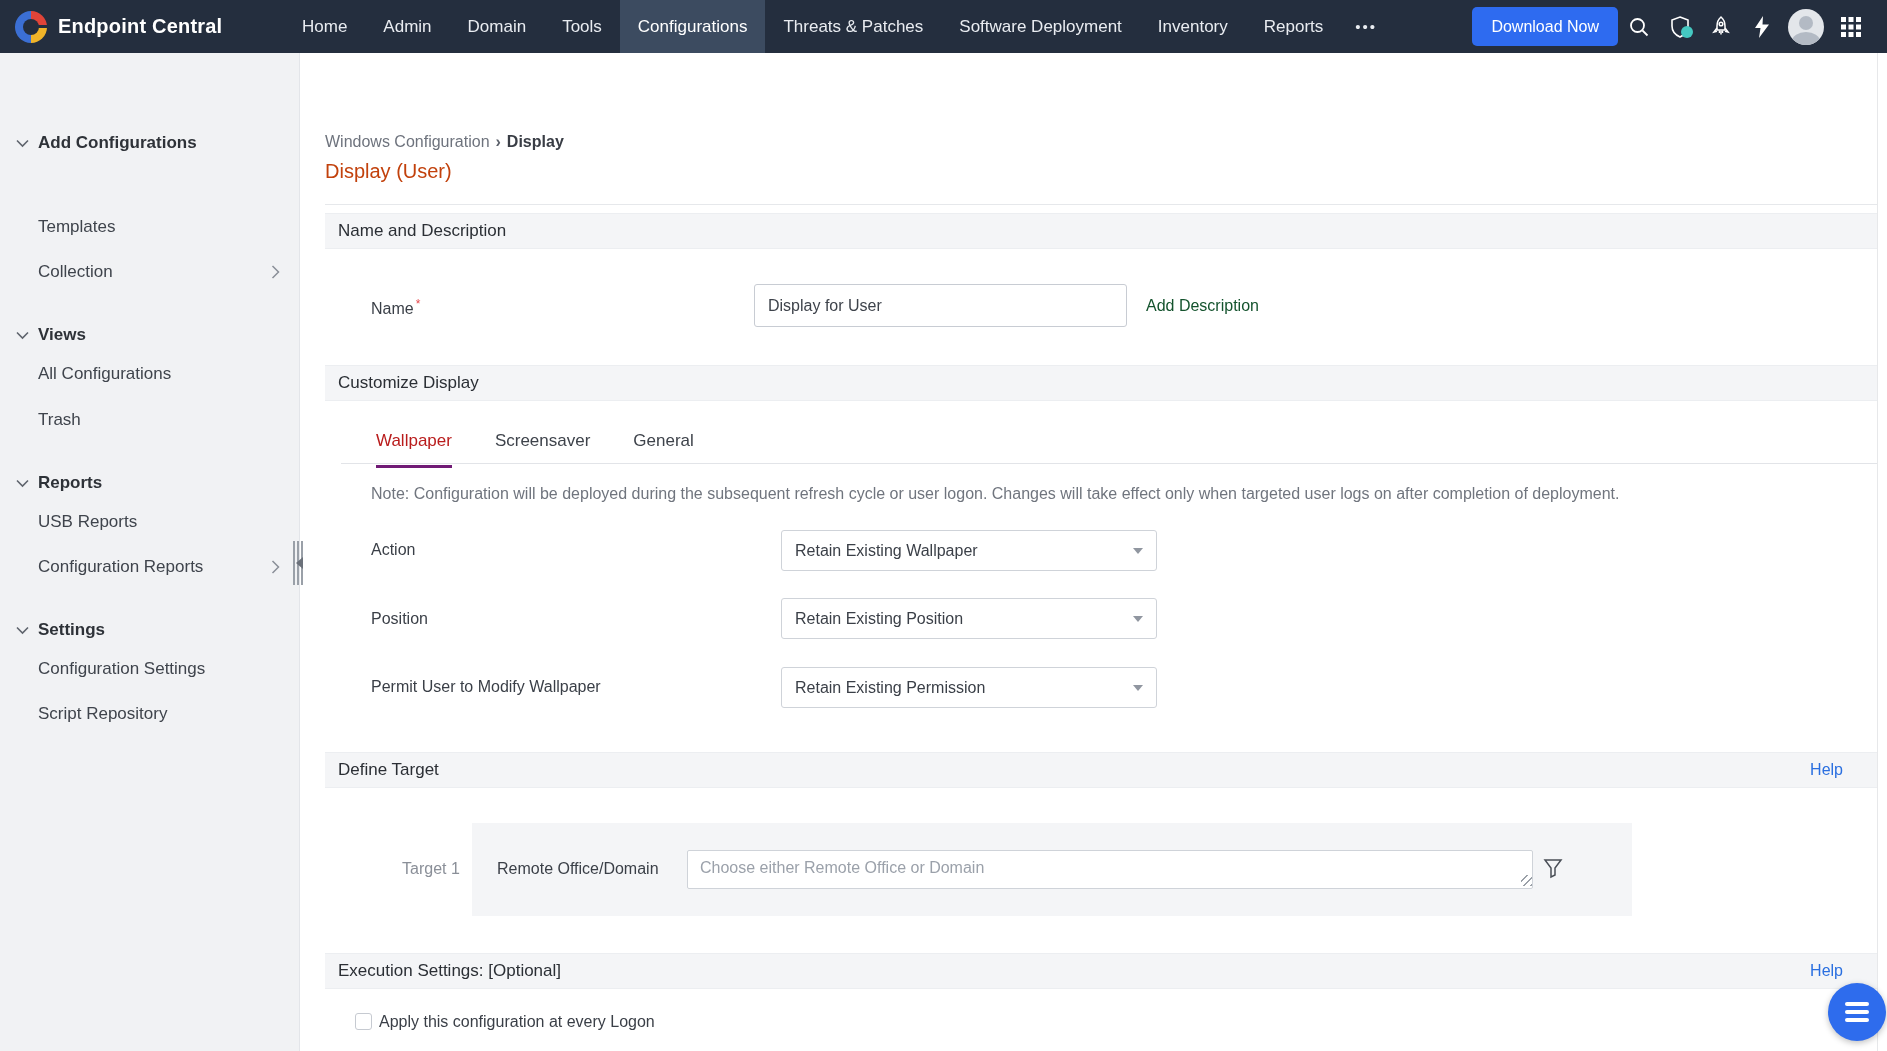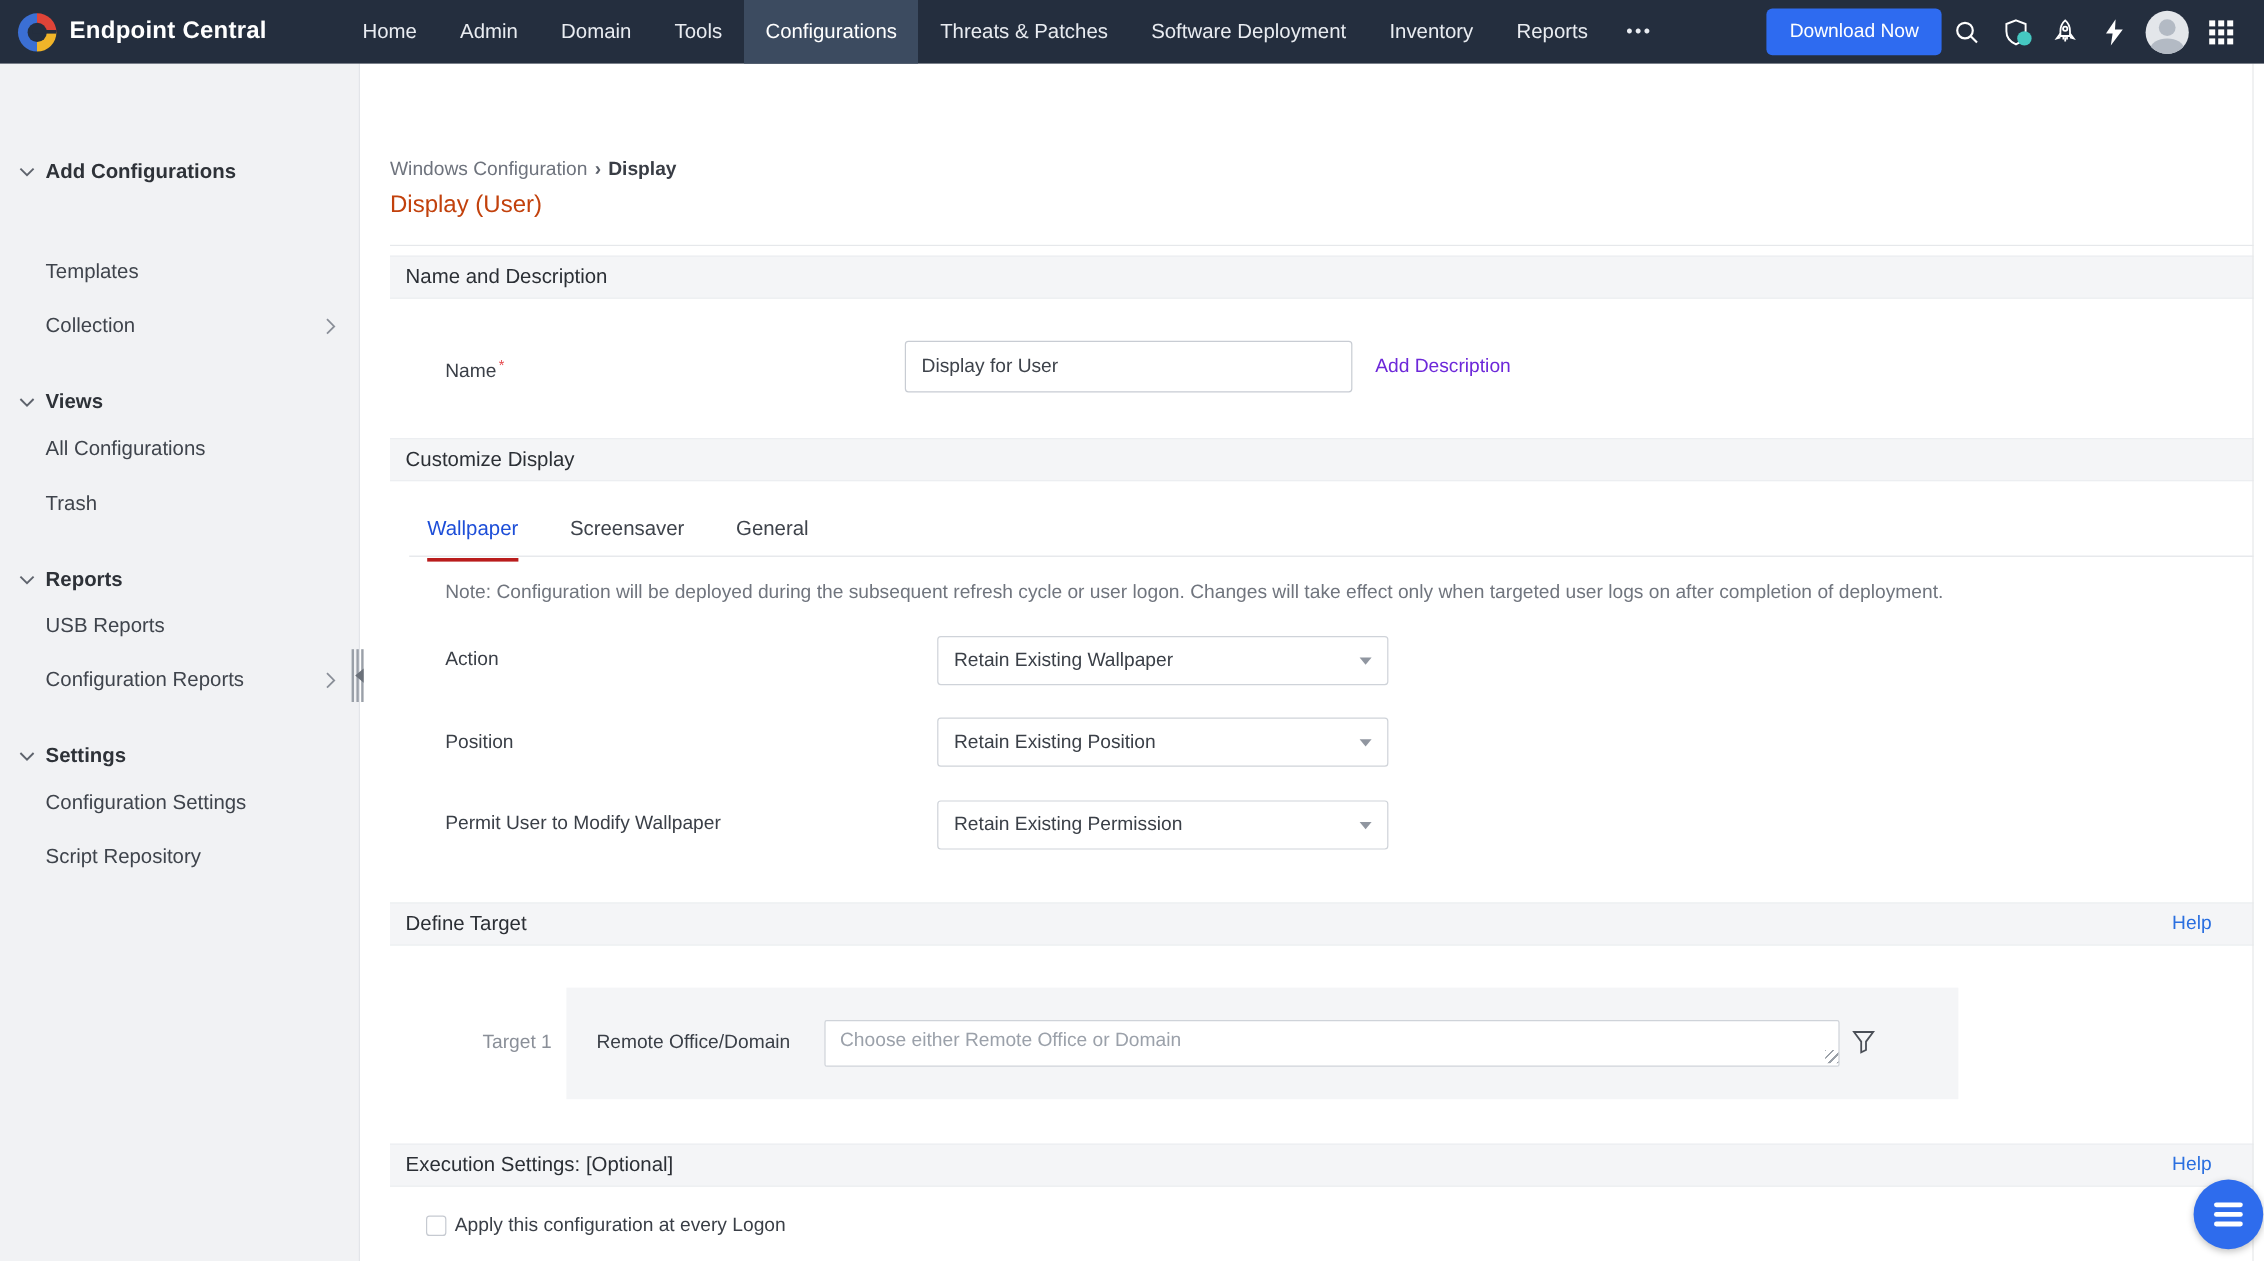--- a/index.html
+++ b/index.html
@@ -55,25 +55,25 @@
   .page-title { left:25px; top:107px; font-size:20px; color:#c2410c; }
   .title-divider { left:25px; top:151px; width:1553px; height:1px; background:#e6e8eb; }
 
   .section-bar { left:25px; width:1553px; height:36px; background:#f4f5f7; border-top:1px solid #eceef1; border-bottom:1px solid #eceef1; display:flex; align-items:center; justify-content:space-between; padding:0 35px 0 13px; }
   .section-bar .bar-title { font-size:17px; color:#2b2f35; }
   .help-link { font-size:16px; color:#2a6fe0; cursor:pointer; }
 
   .field-label { font-size:16px; color:#3a3f47; }
   .req { color:#e5484d; margin-left:2px; }
   .text-input { left:454px; top:231px; width:373px; height:43px; border:1px solid #c8ccd3; border-radius:3px; font-size:16px; color:#3e434b; padding:0 13px; font-family:inherit; background:#fff; }
-  .add-desc { left:846px; top:244px; font-size:16px; color:#6d28d9; cursor:pointer; }
+  .add-desc { left:846px; top:244px; font-size:16px; color:#14532d; cursor:pointer; }
 
   .tabs { left:56px; top:378px; display:flex; gap:43px; }
   .tab { font-size:17px; color:#3e434b; padding-bottom:14px; cursor:pointer; }
-  .tab.active { color:#1d4ed8; border-bottom:3px solid #b91c1c; }
+  .tab.active { color:#b91c1c; border-bottom:3px solid #701a75;margin-left:20px; }
   .tab-strip-line { left:41px; top:410px; width:1537px; height:1px; background:#e2e4e8; }
   .note-text { left:71px; top:432px; font-size:16px; color:#70757e; }
 
   .dd-row-label { left:71px; font-size:16px; color:#3a3f47; }
   .dropdown { left:481px; width:376px; height:41px; border:1px solid #cfd3d9; border-radius:3px; background:#fff; display:flex; align-items:center; justify-content:space-between; padding:0 13px; cursor:pointer; }
   .dropdown .dd-value { font-size:16px; color:#3a3f47; }
   .dropdown .caret { width:0; height:0; border-left:5px solid transparent; border-right:5px solid transparent; border-top:6px solid #9096a0; }
 
   .target-panel { left:172px; top:770px; width:1160px; height:93px; background:#f4f5f7; }
   .target-num { left:102px; top:807px; font-size:16px; color:#8a8f98; }
@@ -185,21 +185,21 @@
     </div>
 
     <div class="side-row" style="top:262px;">
       <span class="side-header-chevron">
         <svg width="13" height="9" viewBox="0 0 13 9" fill="none" stroke="#5f646d" stroke-width="1.6">
             <polyline points="1,1.5 6.5,7 12,1.5"></polyline>
           </svg>
       </span>
       <span class="side-header">Views</span>
     </div>
-    <div class="side-row side-item" style="top:301px;">
+    <div class="side-row side-item" style="top:291px;align-items:flex-end;">
       <span class="side-item-label">All Configurations</span>
     </div>
     <div class="side-row side-item" style="top:347px;">
       <span class="side-item-label">Trash</span>
     </div>
 
     <div class="side-row" style="top:410px;">
       <span class="side-header-chevron">
         <svg width="13" height="9" viewBox="0 0 13 9" fill="none" stroke="#5f646d" stroke-width="1.6">
             <polyline points="1,1.5 6.5,7 12,1.5"></polyline>

